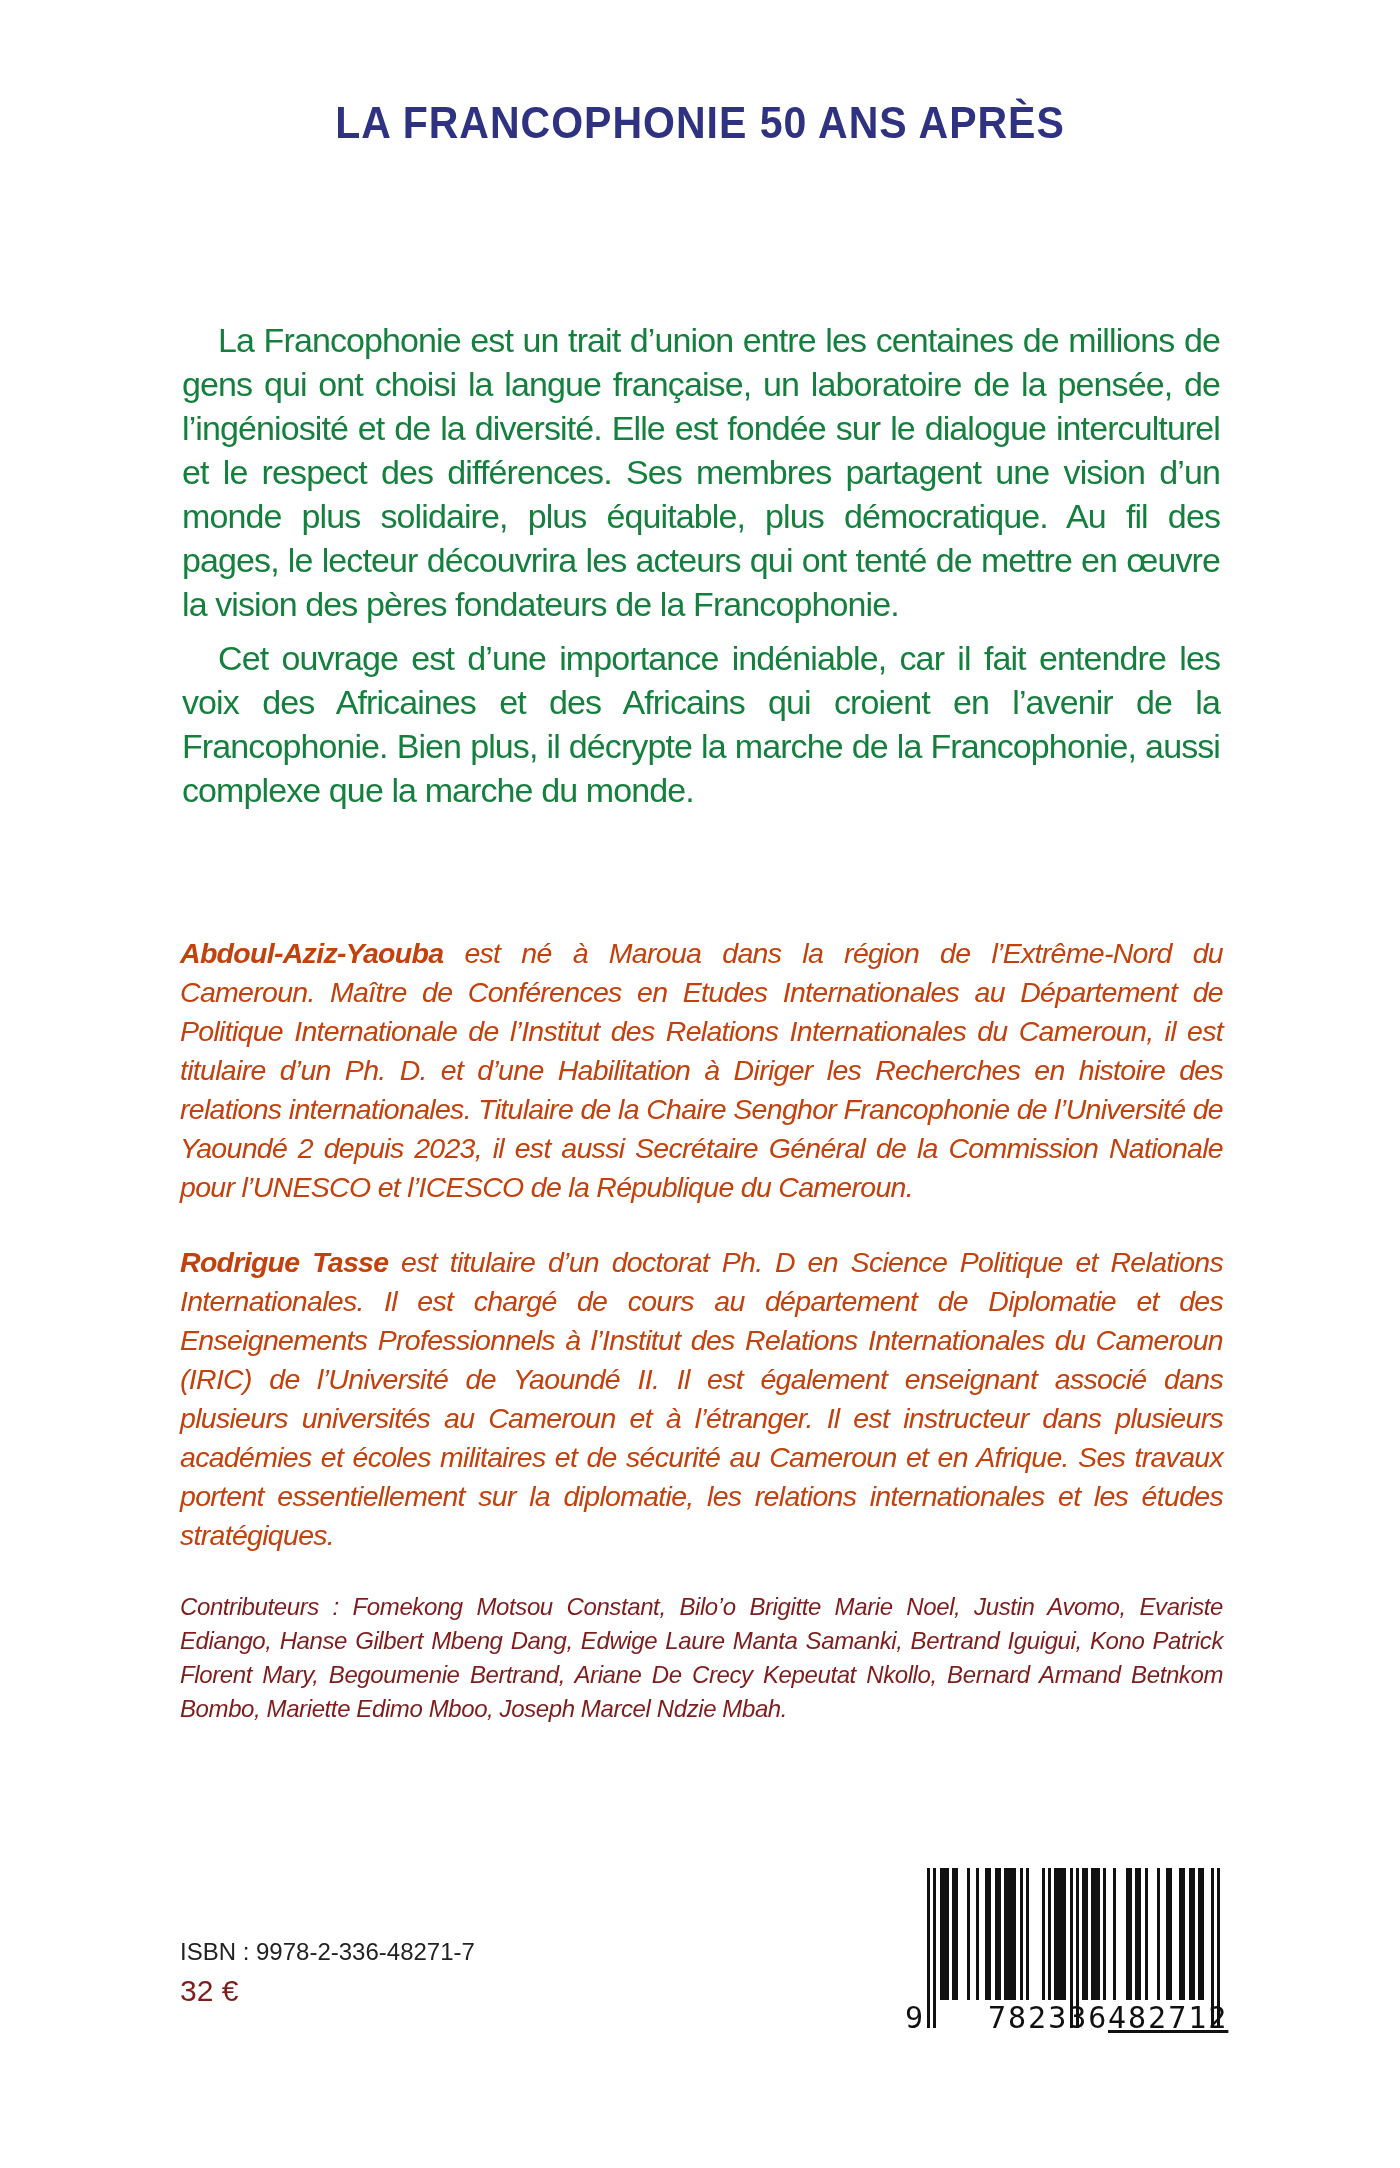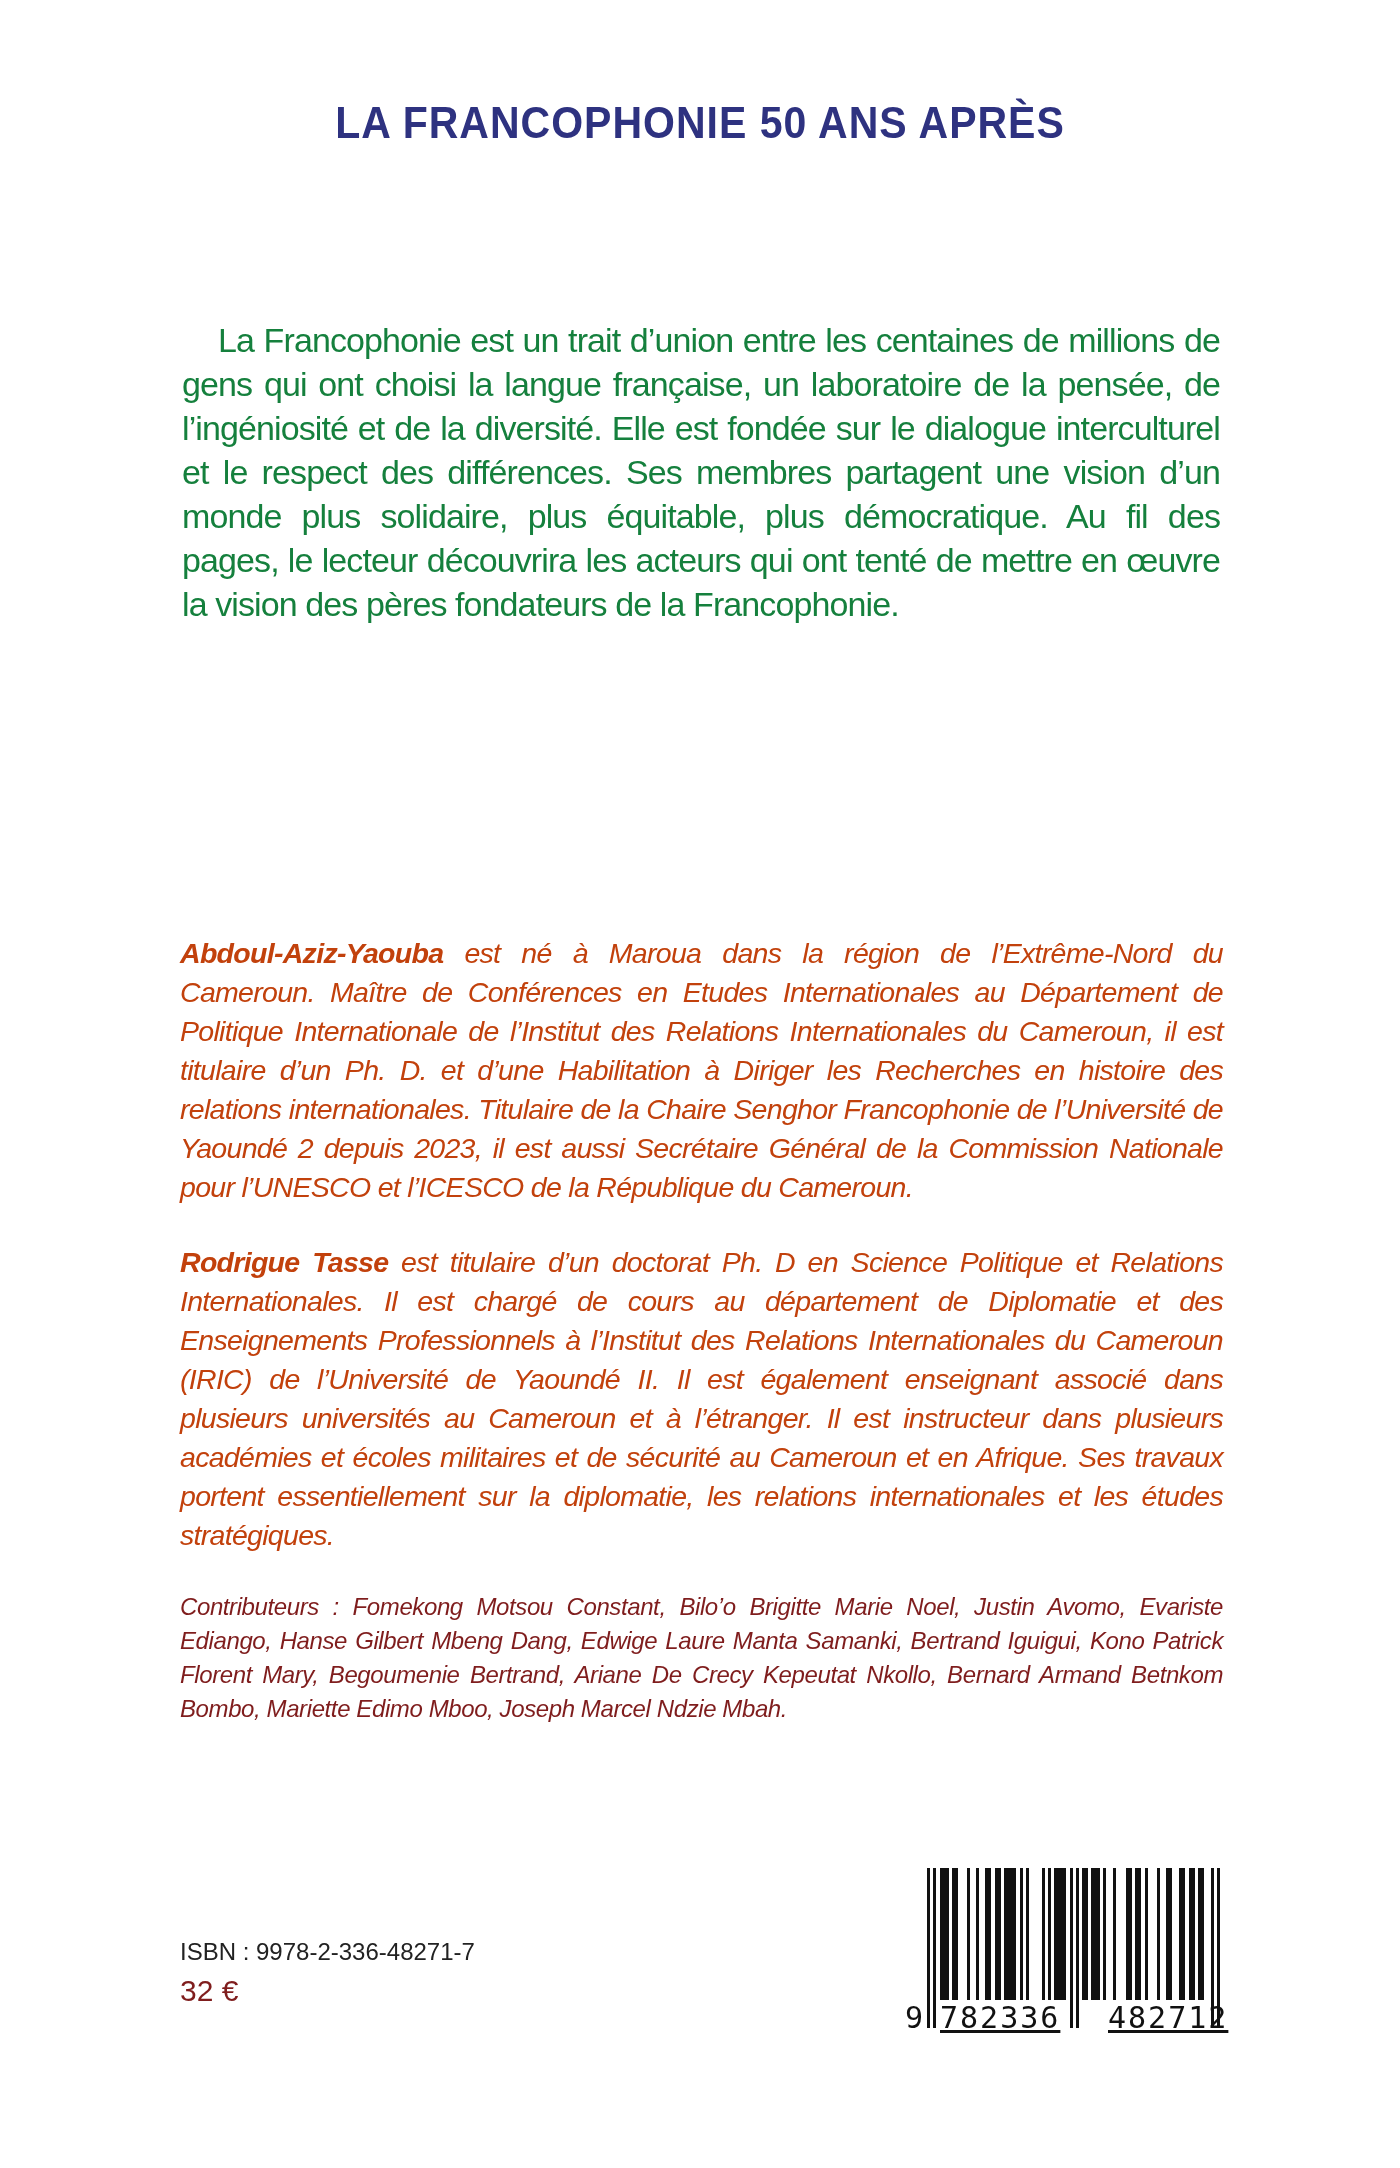--- a/index.html
+++ b/index.html
@@ -53,20 +53,21 @@
       font-size: 30px; color: #111; top: 2000px;
     }
   </style>
 </head>
 <body>
 
 <div class="title">LA FRANCOPHONIE 50 ANS APRÈS</div>
 
 <div class="blurb">
   <p>La Francophonie est un trait d’union entre les centaines de millions de gens qui ont choisi la langue française, un laboratoire de la pensée, de l’ingéniosité et de la diversité. Elle est fondée sur le dialogue interculturel et le respect des différences. Ses membres partagent une vision d’un monde plus solidaire, plus équitable, plus démocratique. Au fil des pages, le lecteur découvrira les acteurs qui ont tenté de mettre en œuvre la vision des pères fondateurs de la Francophonie.</p>
+  <p>Cet ouvrage est d’une importance indéniable, car il fait entendre les voix des Africaines et des Africains qui croient en l’avenir de la Francophonie. Bien plus, il décrypte la marche de la Francophonie, aussi complexe que la marche du monde.</p>
 </div>
 
 <div class="authors">
   <p><b>Abdoul-Aziz-Yaouba</b><span> est né à Maroua dans la région de l’Extrême-Nord du Cameroun. Maître de Conférences en Etudes Internationales au Département de Politique Internationale de l’Institut des Relations Internationales du Cameroun, il est titulaire d’un Ph. D. et d’une Habilitation à Diriger les Recherches en histoire des relations internationales. Titulaire de la Chaire Senghor Francophonie de l’Université de Yaoundé 2 depuis 2023, il est aussi Secrétaire Général de la Commission Nationale pour l’UNESCO et l’ICESCO de la République du Cameroun.</span></p>
   <p><b>Rodrigue Tasse</b><span> est titulaire d’un doctorat Ph. D en Science Politique et Relations Internationales. Il est chargé de cours au département de Diplomatie et des Enseignements Professionnels à l’Institut des Relations Internationales du Cameroun (IRIC) de l’Université de Yaoundé II. Il est également enseignant associé dans plusieurs universités au Cameroun et à l’étranger. Il est instructeur dans plusieurs académies et écoles militaires et de sécurité au Cameroun et en Afrique. Ses travaux portent essentiellement sur la diplomatie, les relations internationales et les études stratégiques.</span></p>
 </div>
 
 <div class="contributors">Contributeurs : Fomekong Motsou Constant, Bilo’o Brigitte Marie Noel, Justin Avomo, Evariste Ediango, Hanse Gilbert Mbeng Dang, Edwige Laure Manta Samanki, Bertrand Iguigui, Kono Patrick Florent Mary, Begoumenie Bertrand, Ariane De Crecy Kepeutat Nkollo, Bernard Armand Betnkom Bombo, Mariette Edimo Mboo, Joseph Marcel Ndzie Mbah.</div>
 
 <div class="isbn">ISBN : 9978-2-336-48271-7</div>
@@ -107,14 +108,14 @@
       <rect x="274" y="0" width="6" height="132"></rect>
       <rect x="284" y="0" width="6" height="132"></rect>
       <rect x="293" y="0" width="6" height="132"></rect>
 
       <rect x="306" y="0" width="3" height="160"></rect>
       <rect x="312" y="0" width="3" height="160"></rect>
     </g>
   </svg>
 </div>
 <div class="barcode-digits" style="left:905px;">9</div>
-<div class="barcode-digits" style="left:940px; letter-spacing:2px;text-decoration:underline;">782336</div>
+<div class="barcode-digits" style="left:988px; letter-spacing:2px;">782336</div>
 <div class="barcode-digits" style="left:1108px; letter-spacing:2px;text-decoration:underline;">482712</div>
 
 </body></html>

